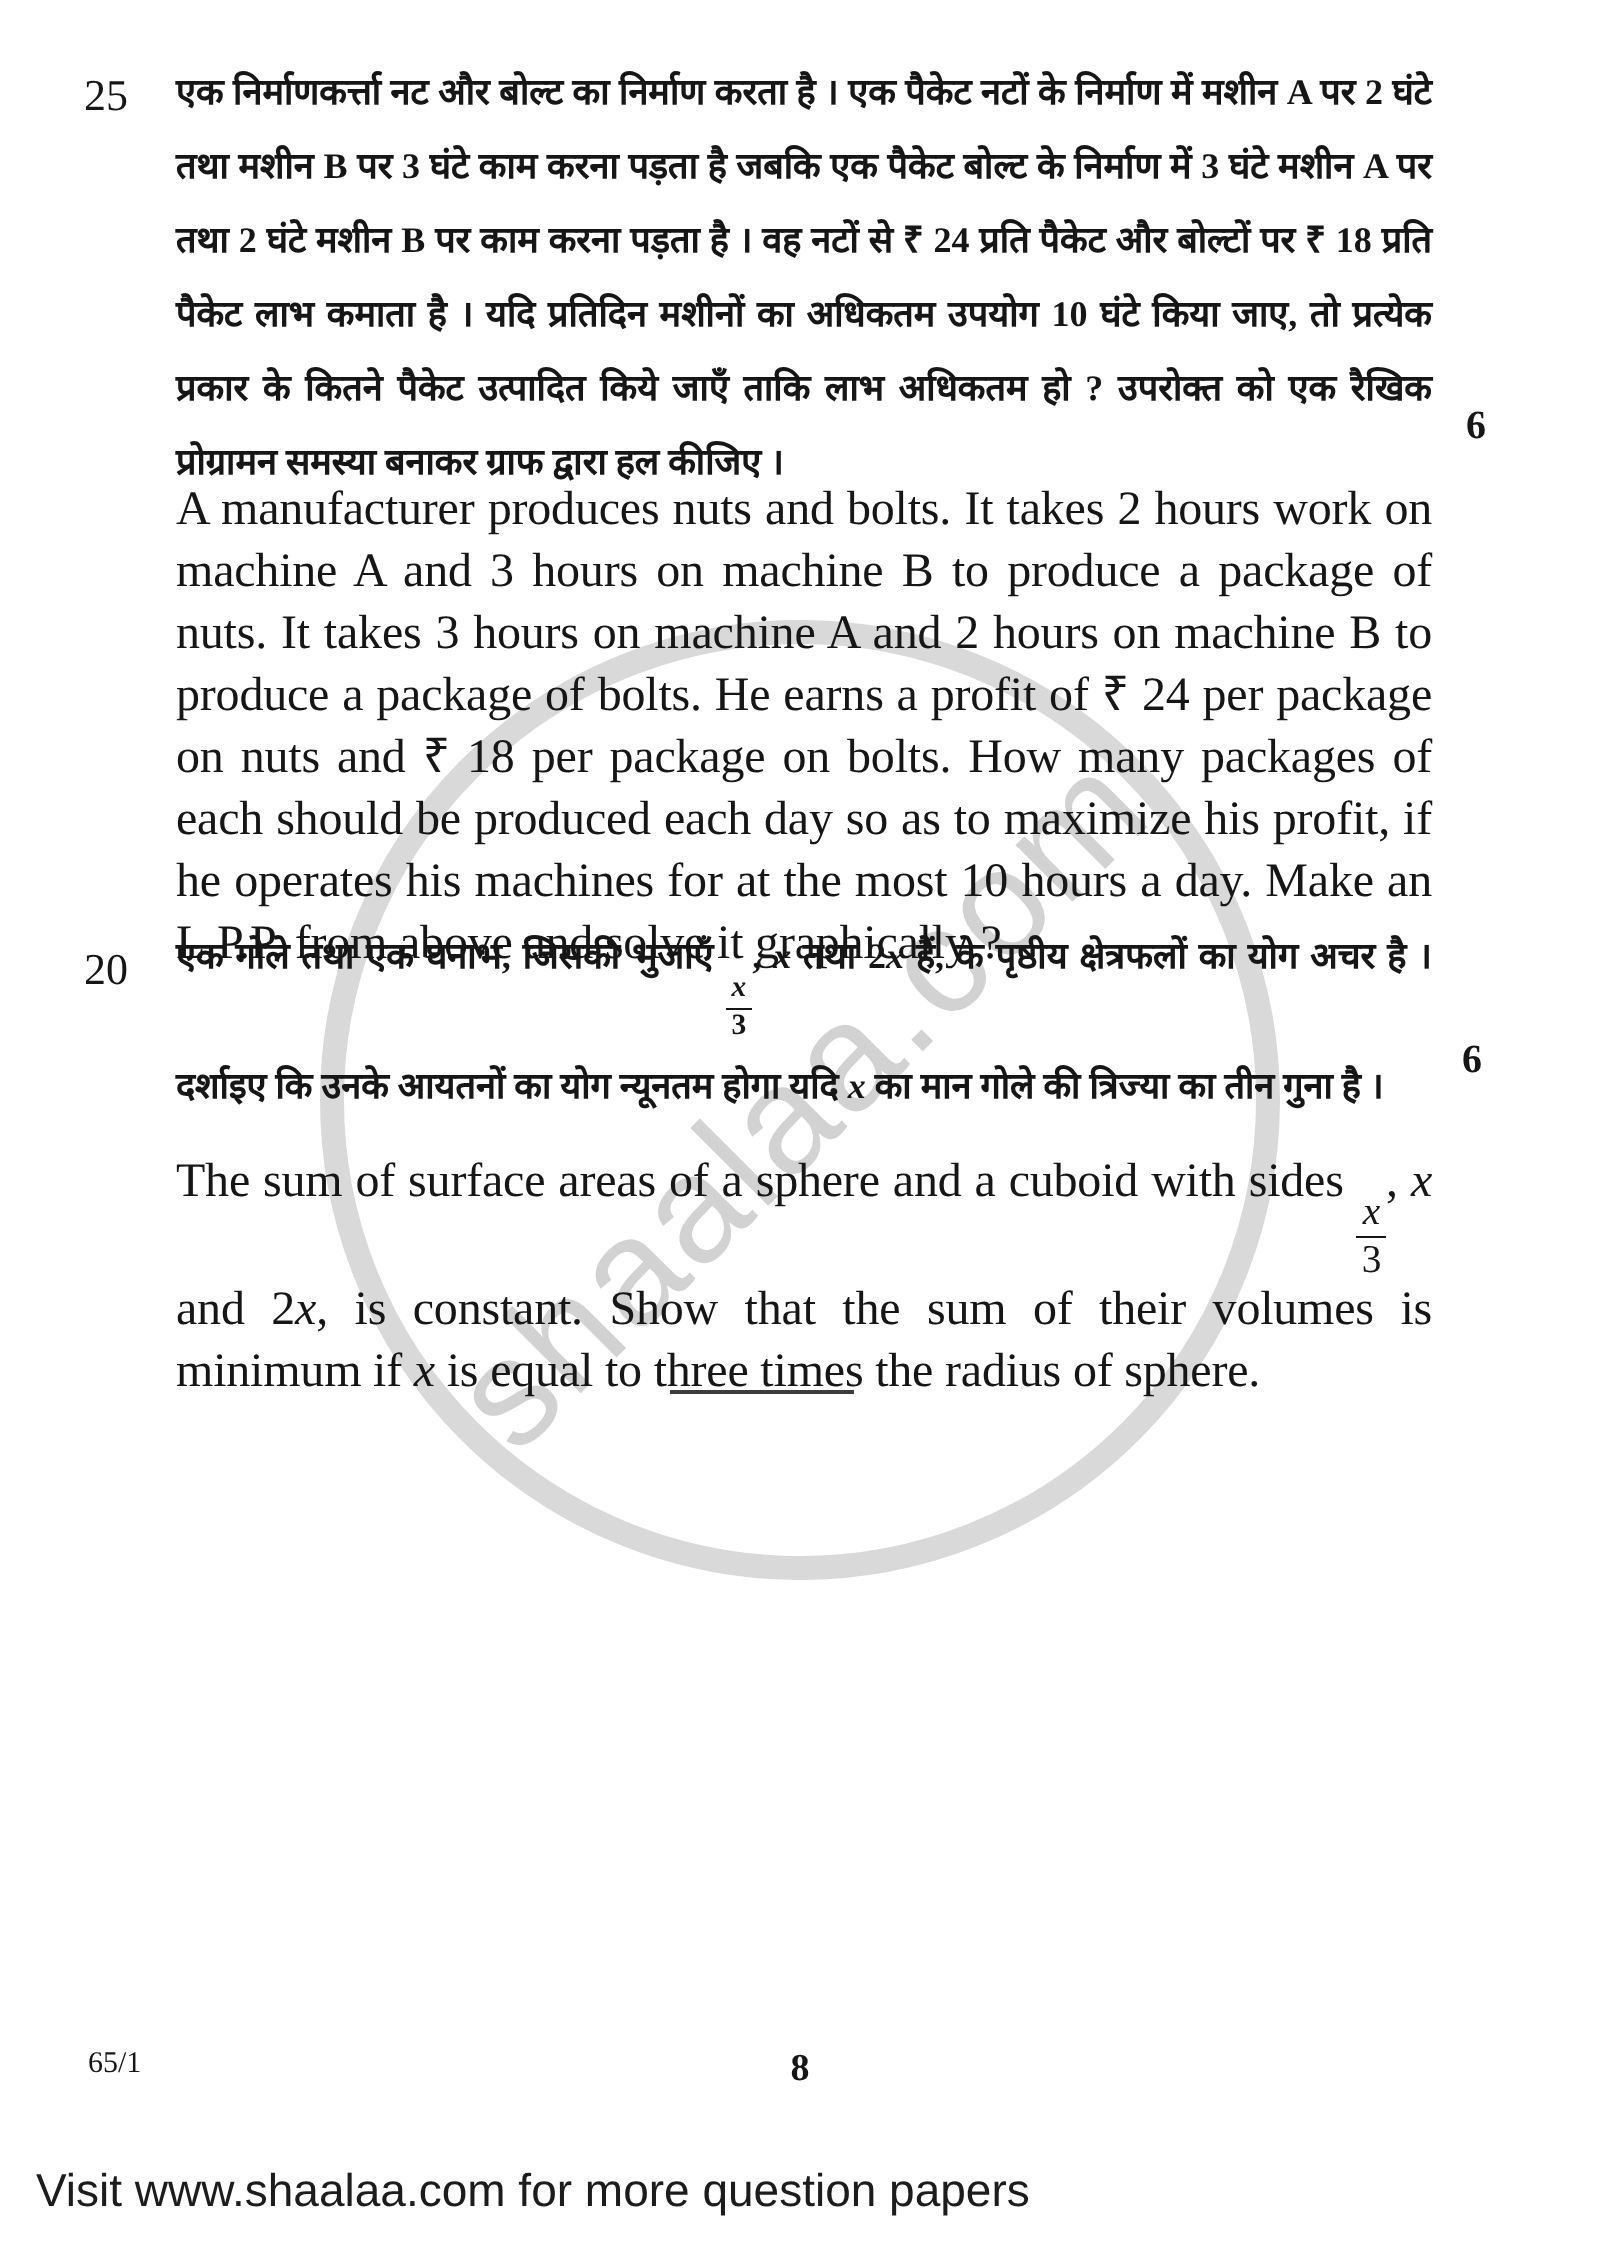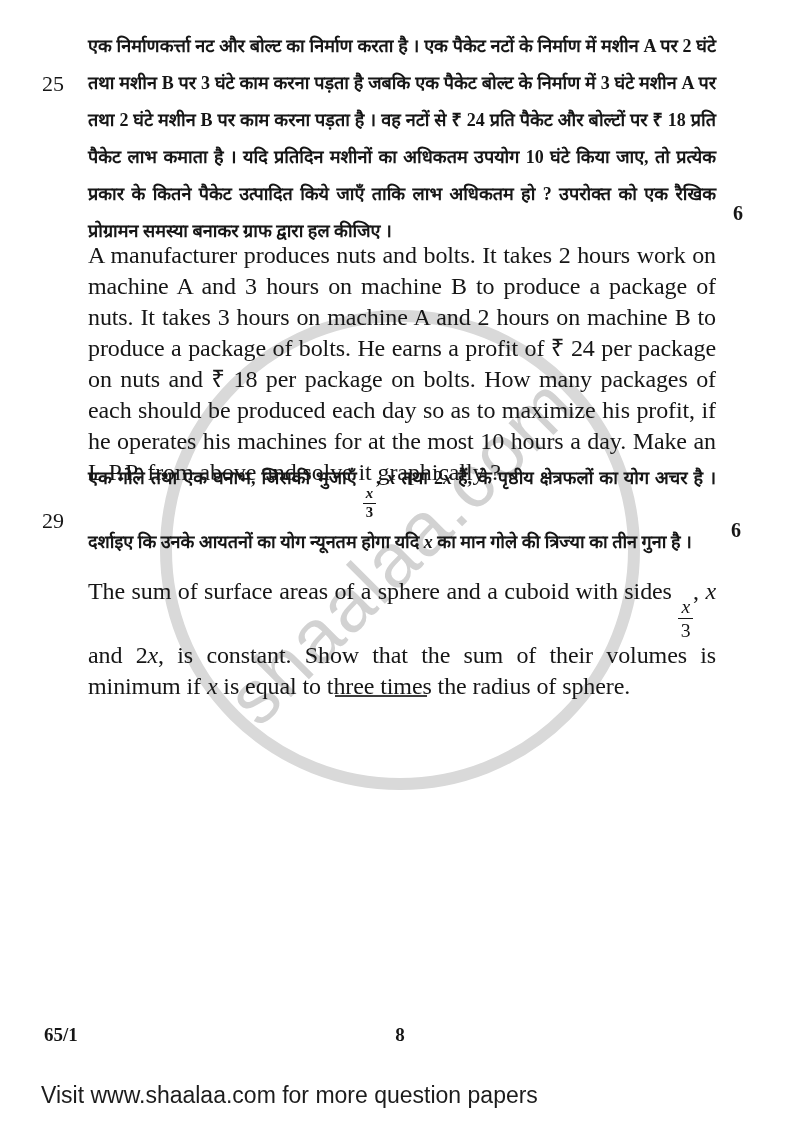--- a/index.html
+++ b/index.html
@@ -25,21 +25,21 @@
     display: flex; align-items: center; justify-content: center;
   }
   .watermark-textbox span {
     transform: rotate(-45deg);
     font-family: "Liberation Sans", sans-serif;
     font-size: 76px; color: #d2d2d2;
     letter-spacing: 2px; white-space: nowrap;
   }
 
   
-  .qnum { position: absolute; left: 42px; font-size: 22px; margin-top: 36px; }
+  .qnum { position: absolute; left: 42px; font-size: 22px; }
   .para {
     position: absolute; left: 88px; width: 628px;
     text-align: justify;
   }
   .hindi  { font-size: 18px; line-height: 37px; font-weight: bold; }
   .hindi-26 { line-height: 45px; }
   .english { font-size: 24px; line-height: 31px; letter-spacing: -0.1px; }
   .marks { position: absolute; font-weight: 700; font-size: 20px; }
 
   
@@ -51,48 +51,48 @@
   .frac .fnum { font-style: italic; border-bottom: 1.4px solid #161616; padding: 0 3px 1px; }
   .frac .fden { padding-top: 1px; }
 
   .separator {
     position: absolute; left: 335px; top: 695px;
     width: 92px; height: 2px; background: #3d3d3d;
   }
 
   .paper-code {
     position: absolute; left: 44px; top: 1024px;
-    font-weight: 700; font-size: 19px;
+    font-weight: 400; font-size: 15px;
   }
   .page-number {
     position: absolute; left: 0; top: 1024px; width: 800px;
     text-align: center; font-weight: 700; font-size: 19px;
   }
   .bottom-bar {
     position: absolute; left: 18px; top: 1082px;
     font-family: "Liberation Sans", sans-serif;
-    font-size: 23px; color: #1c1c1c; margin-left: 23px;
+    font-size: 23px; color: #1c1c1c;
   }
 </style>
 </head>
 <body>
 
 <div class="page">
 
   <div class="watermark-ring"></div>
   <div class="watermark-textbox">
     <span>shaalaa.com</span>
   </div>
 
   <div class="qnum" style="top:35px">25</div>
   <p class="para hindi" style="top:28px">एक निर्माणकर्त्ता नट और बोल्ट का निर्माण करता है । एक पैकेट नटों के निर्माण में मशीन A पर 2 घंटे तथा मशीन B पर 3 घंटे काम करना पड़ता है जबकि एक पैकेट बोल्ट के निर्माण में 3 घंटे मशीन A पर तथा 2 घंटे मशीन B पर काम करना पड़ता है । वह नटों से ₹ 24 प्रति पैकेट और बोल्टों पर ₹ 18 प्रति पैकेट लाभ कमाता है । यदि प्रतिदिन मशीनों का अधिकतम उपयोग 10 घंटे किया जाए, तो प्रत्येक प्रकार के कितने पैकेट उत्पादित किये जाएँ ताकि लाभ अधिकतम हो ? उपरोक्त को एक रैखिक प्रोग्रामन समस्या बनाकर ग्राफ द्वारा हल कीजिए ।</p>
   <div class="marks" style="left:733px; top:202px">6</div>
   <p class="para english" style="top:240px">A manufacturer produces nuts and bolts. It takes 2 hours work on machine A and 3 hours on machine B to produce a package of nuts. It takes 3 hours on machine A and 2 hours on machine B to produce a package of bolts. He earns a profit of ₹ 24 per package on nuts and ₹ 18 per package on bolts. How many packages of each should be produced each day so as to maximize his profit, if he operates his machines for at the most 10 hours a day. Make an L.P.P. from above and solve it graphically ?</p>
 
-  <div class="qnum" style="top:472px">29</div>
+  <div class="qnum" style="top:472px">20</div>
   <p class="para hindi hindi-26" style="top:456px">एक गोले तथा एक घनाभ, जिसकी भुजाएँ <span class="frac">
         <span class="fnum">x</span>
         <span class="fden">3</span>
       </span>, <i>x</i> तथा 2<i>x</i> हैं, के पृष्ठीय क्षेत्रफलों का योग अचर है । दर्शाइए कि उनके आयतनों का योग न्यूनतम होगा यदि <i>x</i> का मान गोले की त्रिज्या का तीन गुना है ।</p>
   <div class="marks" style="left:731px; top:519px">6</div>
   <p class="para english" style="top:576px">The sum of surface areas of a sphere and a cuboid with sides <span class="frac">
         <span class="fnum">x</span>
         <span class="fden">3</span>
       </span>, <i>x</i> and 2<i>x</i>, is constant. Show that the sum of their volumes is minimum if <i>x</i> is equal to three times the radius of sphere.</p>
 

